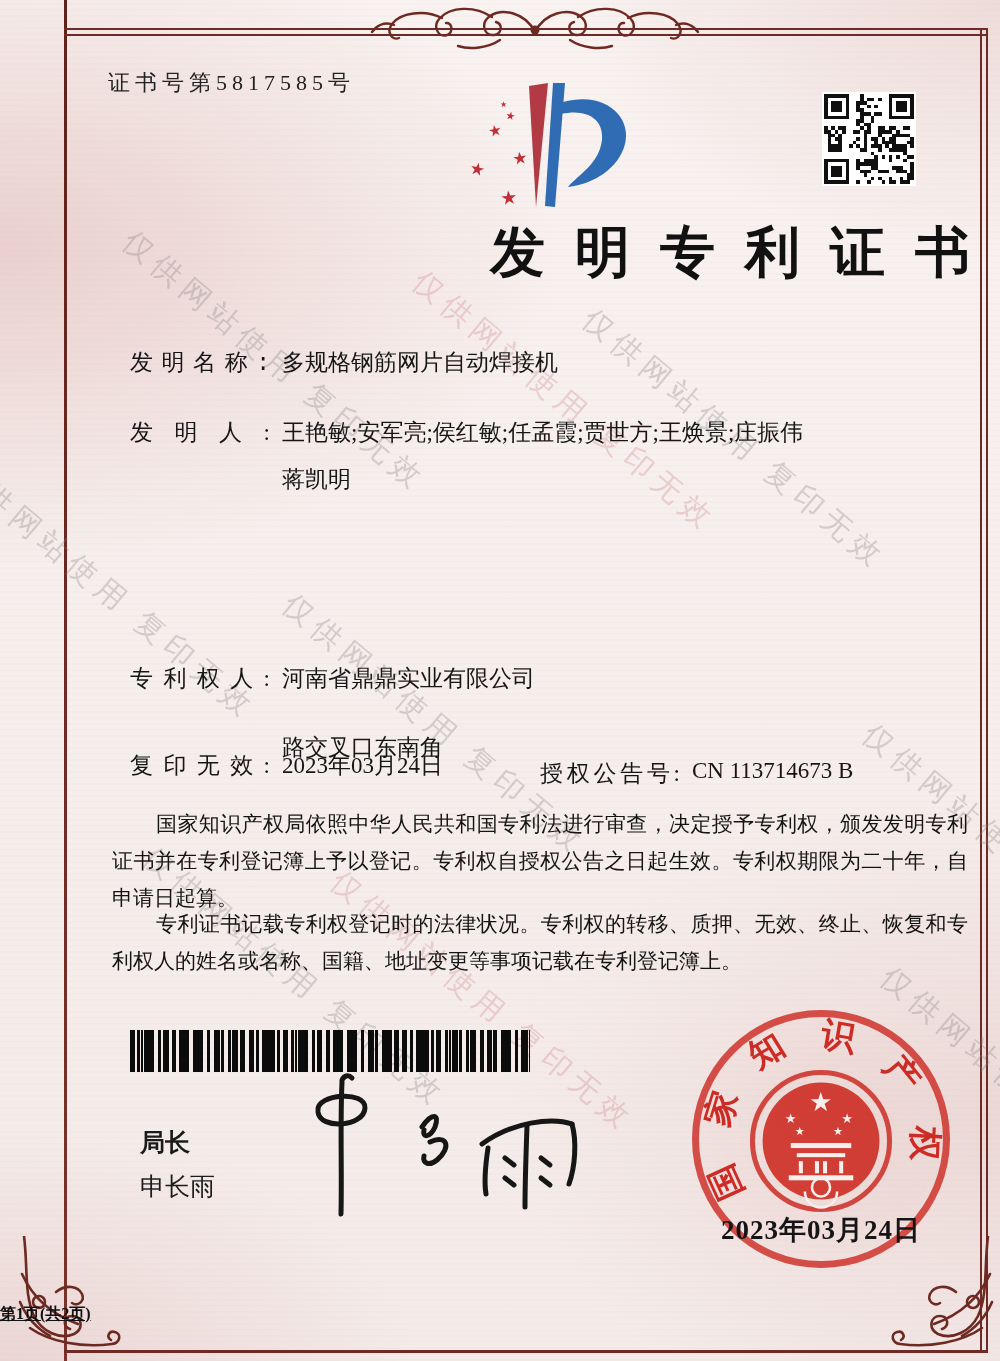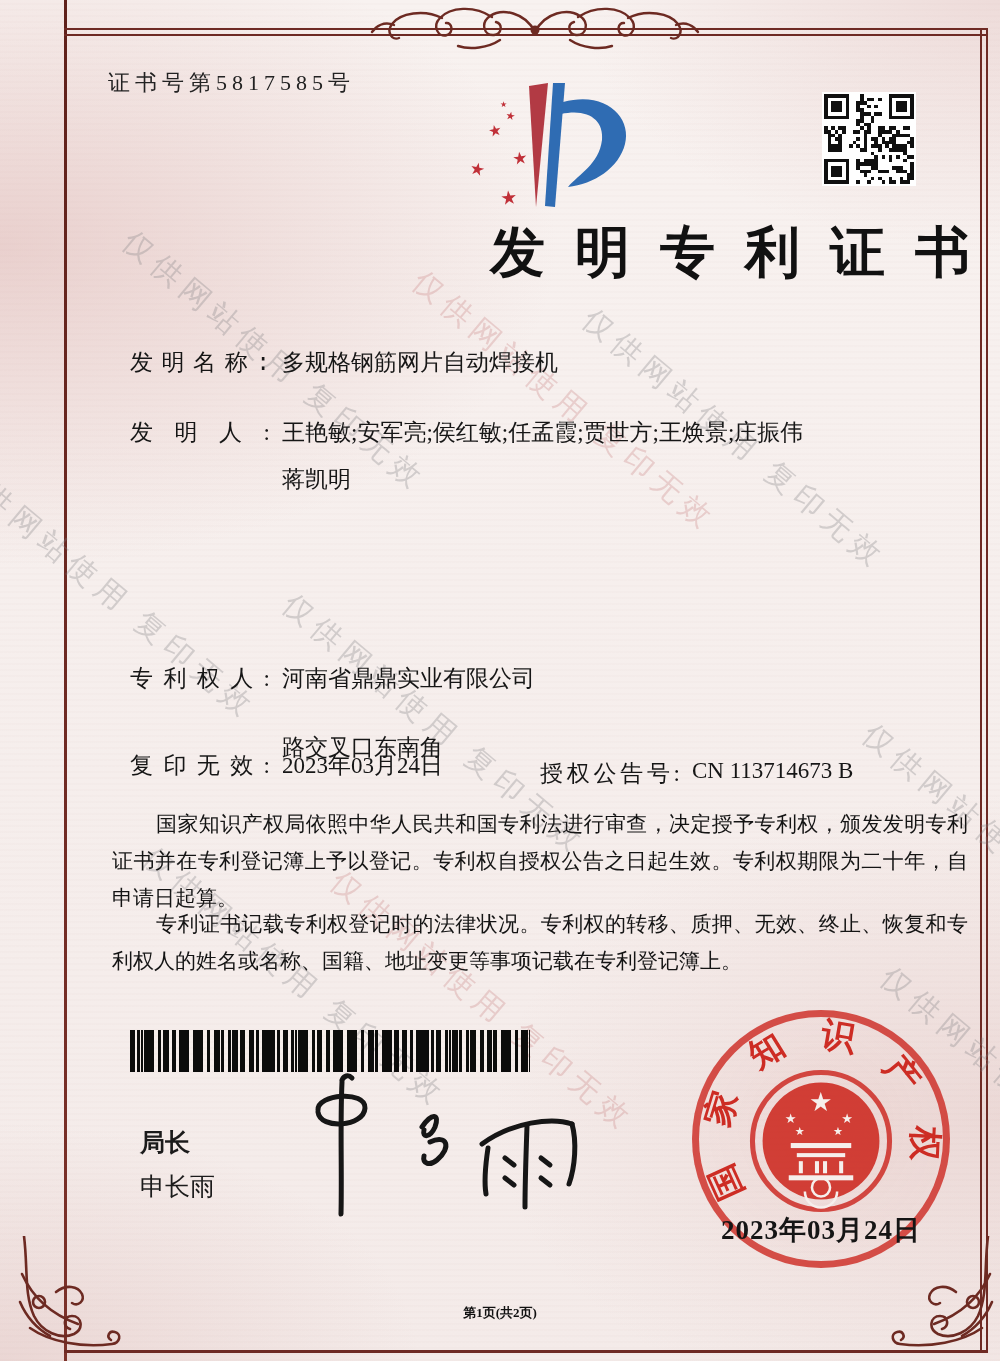--- a/index.html
+++ b/index.html
@@ -54,21 +54,21 @@
       repeating-linear-gradient(90deg,#0b0b0b 0 2px,transparent 2px 11px),
       repeating-linear-gradient(90deg,#0b0b0b 0 5px,transparent 5px 17px);}
   .signer-title{position:absolute;left:140px;top:1126px;font-size:25px;font-weight:bold;font-family:"Liberation Sans","DejaVu Sans",sans-serif;}
   .signer-name{position:absolute;left:140px;top:1170px;font-size:25px;font-weight:normal;font-family:"Liberation Sans","DejaVu Sans",sans-serif;}
   .signature{position:absolute;left:272px;top:1072px;width:320px;height:150px;}
   .seal{position:absolute;left:692px;top:1010px;width:258px;height:258px;}
   .seal-ring{position:absolute;inset:0;border:7px solid rgba(205,44,36,.82);border-radius:50%;
      background:radial-gradient(circle at 50% 45%, rgba(228,120,110,.07), rgba(228,120,110,.02) 70%, transparent 75%);}
   .seal svg{position:absolute;inset:0;width:100%;height:100%;}
   .seal-date{position:absolute;left:698px;top:1212px;width:246px;text-align:center;font-size:27px;font-weight:bold;color:#151515;letter-spacing:1px;}
-  .footer{position:absolute;left:0;top:1304px;width:100%;text-align:center;font-size:13px;font-weight:bold;color:#111;}
+  .footer{position:absolute;left:0;top:1304px;width:100%;text-align:left;font-size:16px;font-weight:bold;color:#111;text-decoration:underline;}
 </style>
 </head>
 <body>
 
 <div class="page">
 
   <div class="b-left"></div>
   <div class="b-right1"></div>
   <div class="b-right2"></div>
   <div class="b-top1"></div>

